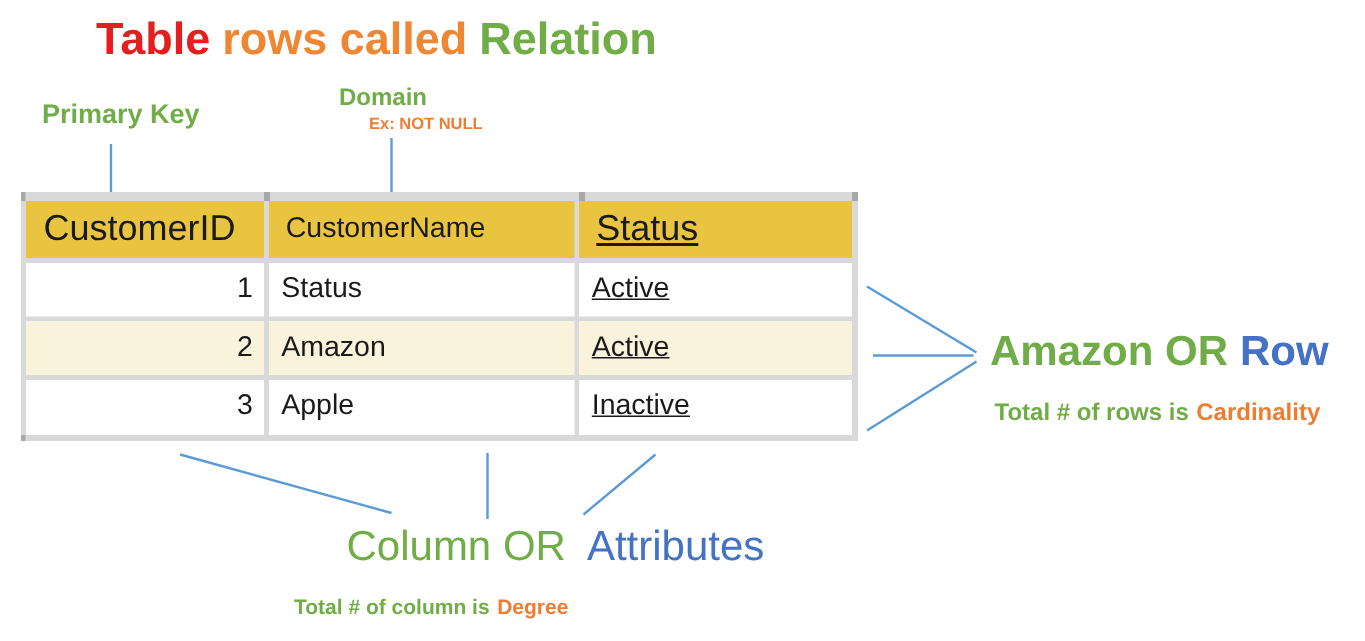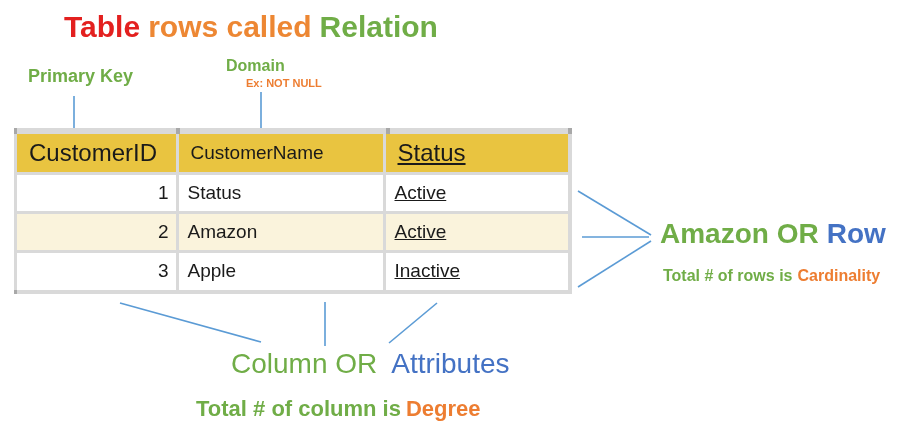--- a/index.html
+++ b/index.html
@@ -128,21 +128,21 @@
     position: absolute;
     left: 183px; top: 348px;
     font-size: 28px; font-weight: normal;
     white-space: nowrap;
     margin-left: 48px;
   }
   .column-label .wide-gap { display: inline-block; width: 14px; }
   .degree-note {
     position: absolute;
     left: 196px; top: 396px;
-    font-size: 22px; font-weight: bold;
+    font-size: 14px; font-weight: bold;
     white-space: nowrap;
   }
 </style>
 </head>
 <body>
 
 <div class="canvas">
 
   <svg class="connectors" viewBox="0 0 910 427" xmlns="http://www.w3.org/2000/svg">
     <line x1="74" y1="96" x2="74" y2="129" stroke="#5B9BD5" stroke-width="1.6"></line>

